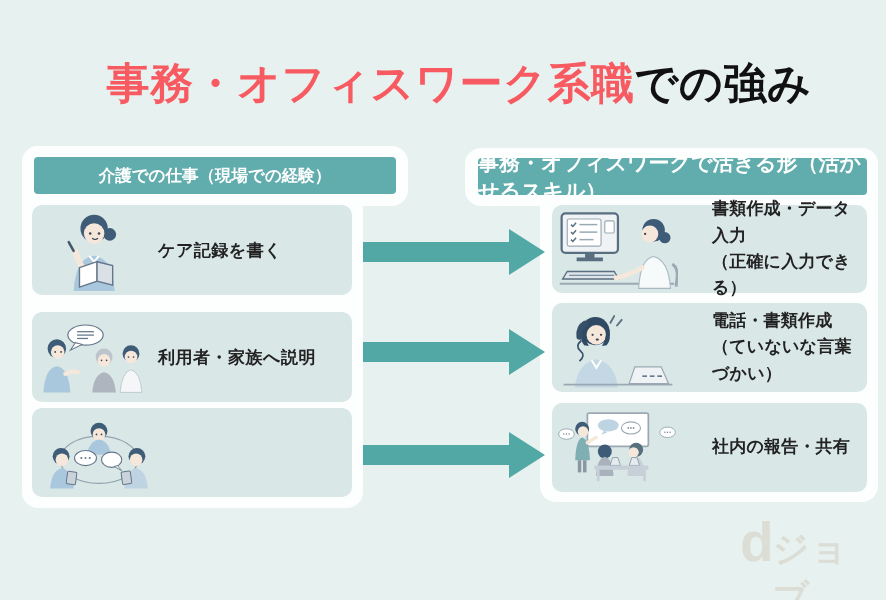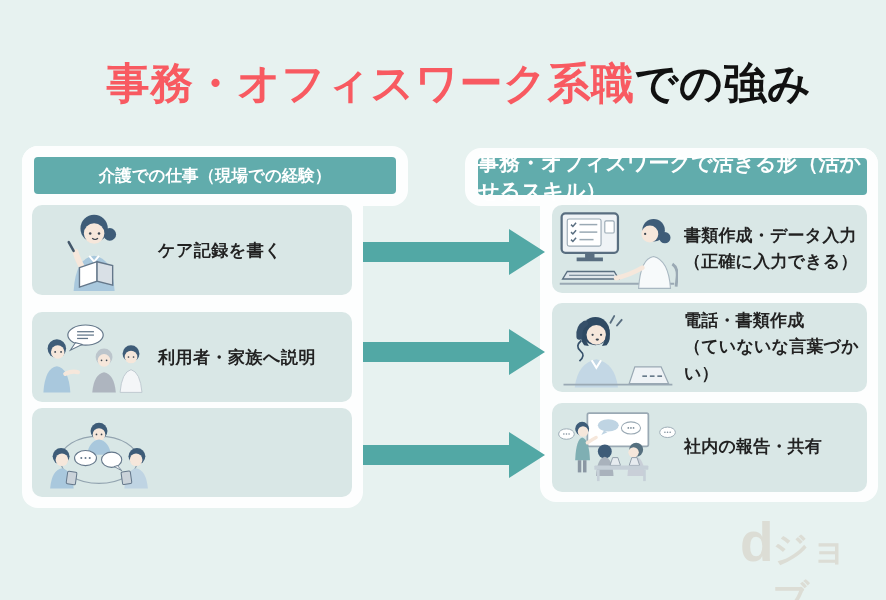--- a/index.html
+++ b/index.html
@@ -20,21 +20,21 @@
   .row{position:absolute;background:var(--row_bg,#D9E7E6);border-radius:10px;
     display:flex;align-items:center;}
   .lrow{left:32px;width:320px;height:90px;}
   .rrow{left:552px;width:315px;height:89px;}
   .illo{flex:0 0 118px;height:82px;margin-left:8px;display:flex;align-items:center;justify-content:center;}
   .rrow .illo{flex:0 0 122px;margin-left:4px;}
   .illo svg{width:100%;height:100%;}
   .label{flex:1;text-align:left;font-size:17px;font-weight:600;color:var(--text_dark,#222);
     letter-spacing:.5px;padding-right:6px;}
   .rtext{flex:1;font-size:17px;font-weight:600;color:var(--text_dark,#222);
-    line-height:1.55;letter-spacing:.2px;padding-left:6px;}
+    line-height:1.55;letter-spacing:.2px;padding-left:6px;margin-left:28px;}
   .arrow{position:absolute;left:363px;width:182px;height:50px;color:var(--teal_arrow,#52A8A5);}
   .arrow polygon{fill:currentColor;}
   .logo{position:absolute;left:740px;top:510px;display:flex;align-items:baseline;
     color:var(--logo_gray,#DCDDD5);font-weight:700;}
   .logo-d{font-size:55px;letter-spacing:-1px;}
   .logo-jp{font-size:36px;letter-spacing:1px;}
 </style>
 </head>
 <body>
 

